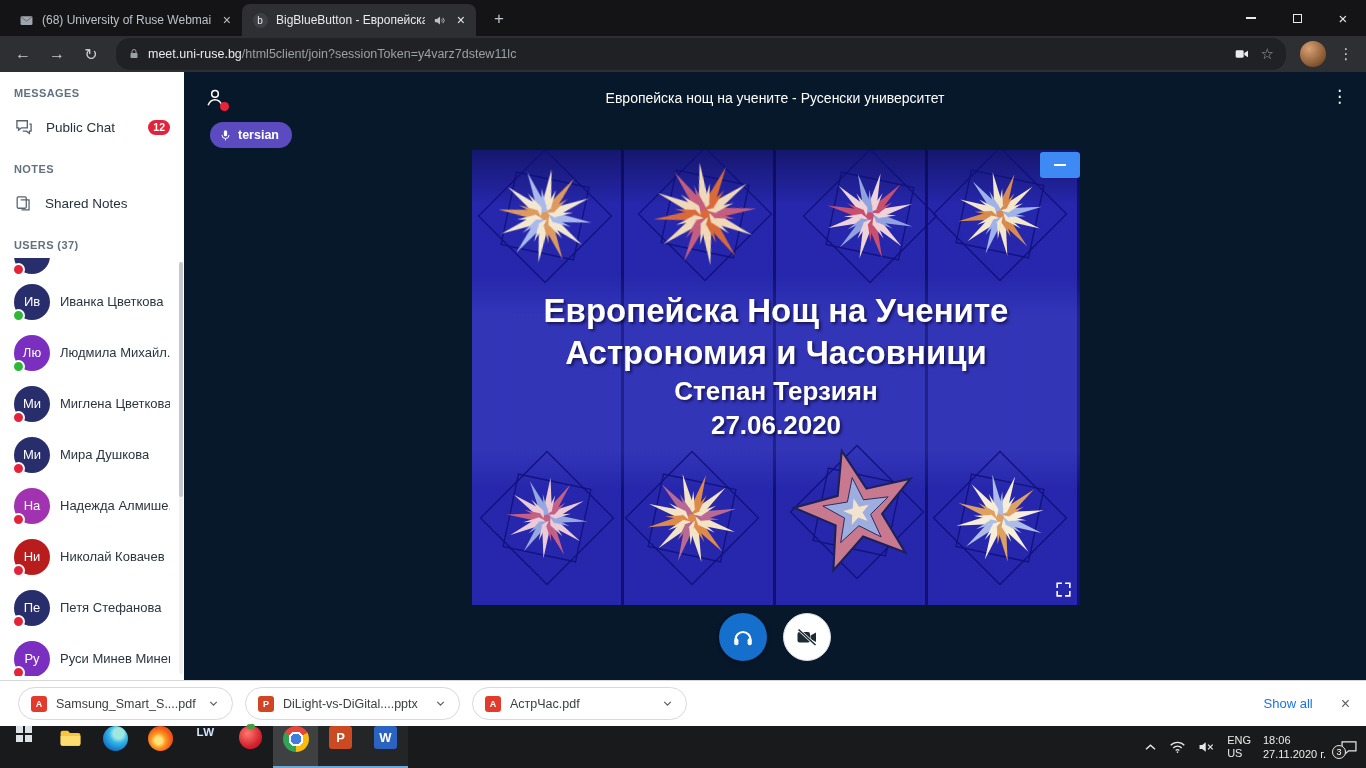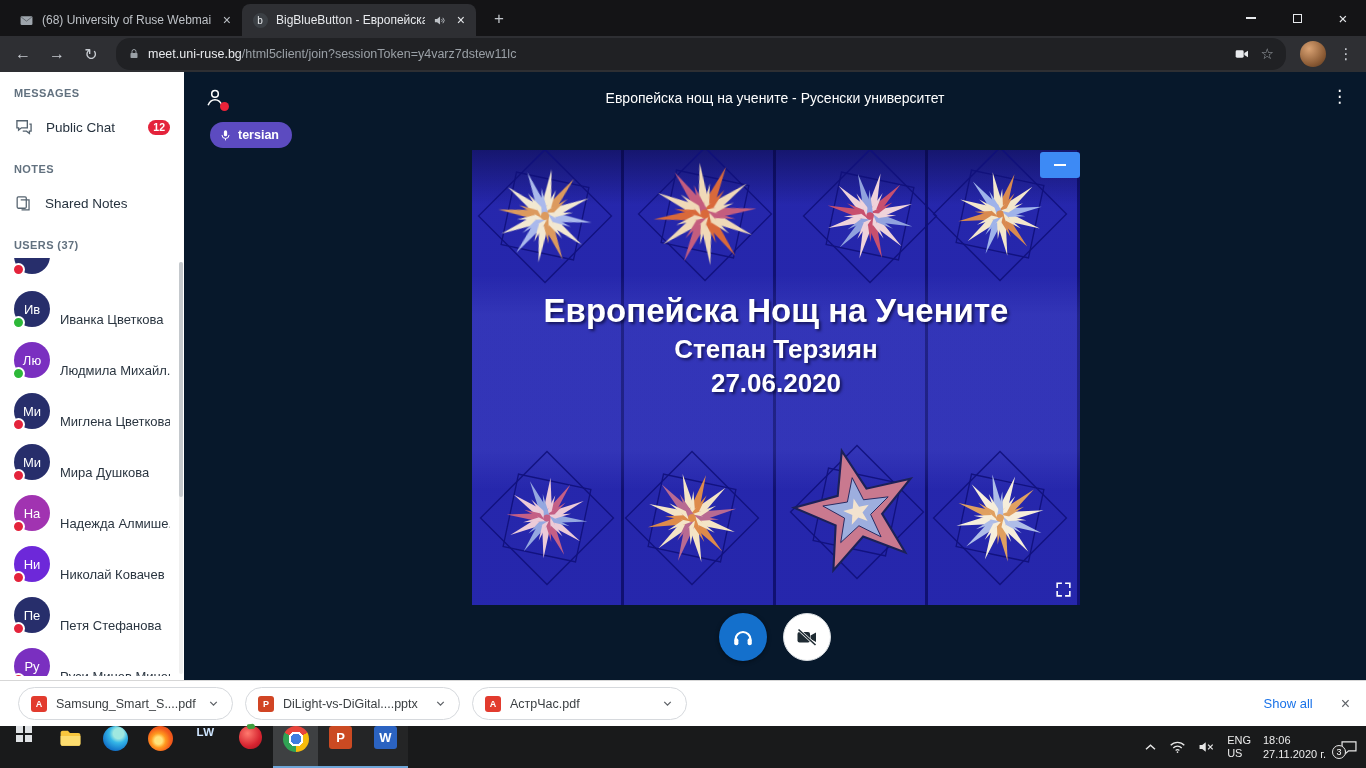--- a/index.html
+++ b/index.html
@@ -36,21 +36,21 @@
   
   .content{position:absolute;top:72px;left:0;width:1366px;height:608px}
 
   
   .sidebar{position:absolute;inset:0 auto 0 0;width:184px;background:#fff;overflow:hidden}
   .section-label{padding:15px 14px 7px;font-size:11px;font-weight:bold;color:#62717f;letter-spacing:.4px}
   .side-row{height:42px;display:flex;align-items:center;gap:12px;padding:0 14px;cursor:pointer}
   .side-label{font-size:13.5px;color:#26323e;flex:1;white-space:nowrap;overflow:hidden}
   .chat-badge{background:#e4233b;color:#fff;font-size:10.5px;font-weight:bold;min-width:21px;height:15px;border-radius:8px;display:flex;align-items:center;justify-content:center;padding:0 5px}
   .user-list{position:relative;height:418px;overflow:hidden}
-  .user-row{height:51px;display:flex;align-items:flex-end;gap:10px;padding:0 14px;cursor:pointer}
+  .user-row{height:51px;display:flex;align-items:center;gap:10px;padding:0 14px;cursor:pointer}
   .user-row.partial{height:18px;position:relative;overflow:hidden;padding:0}
   .user-row.partial .avatar{position:absolute;top:-20px;left:14px;background:#272e6b}
   .avatar{position:relative;width:36px;height:36px;border-radius:50%;flex:none;display:flex;align-items:center;justify-content:center;color:#fff;font-size:13px}
   .status{position:absolute;left:-2px;bottom:-2px;width:13px;height:13px;border-radius:50%;border:2px solid #fff;background:#e4233b}
   .user-name{font-size:13px;color:#2a3540;white-space:nowrap;overflow:hidden}
   .side-scrollbar{position:absolute;top:190px;right:1px;width:4px;height:412px;background:#f0f0f0;border-radius:2px}
   .side-scrollbar .thumb{width:4px;height:235px;background:#c5c9cd;border-radius:2px}
 
   
   .bbb-main{position:absolute;top:0;left:184px;width:1182px;height:608px;background:#07182b}
@@ -246,21 +246,21 @@
           <span class="user-name">Мира Душкова</span>
         </div>
         <div class="user-row">
           <span class="avatar" style="background: rgb(161, 51, 177);">
               <span>На</span>
               <span class="status" style="background: rgb(228, 35, 59);"></span>
             </span>
           <span class="user-name">Надежда Алмише...</span>
         </div>
         <div class="user-row">
-          <span class="avatar" style="background: #6d28d9;">
+          <span class="avatar" style="background: #b91c1c;">
               <span>Ни</span>
               <span class="status" style="background: rgb(228, 35, 59);"></span>
             </span>
           <span class="user-name">Николай Ковачев</span>
         </div>
         <div class="user-row">
           <span class="avatar" style="background: rgb(39, 46, 107);">
               <span>Пе</span>
               <span class="status" style="background: rgb(228, 35, 59);"></span>
             </span>
@@ -351,20 +351,21 @@
           <g transform="translate(385,362) rotate(-14) scale(1.05)">
             <use href="#star5" fill="#c9798f" stroke="#1c2158" stroke-width="2"></use>
             <use href="#star5" transform="rotate(6) scale(0.55)" fill="#9daede" stroke="#1c2158" stroke-width="1.5"></use>
             <use href="#star5" transform="scale(0.22)" fill="#f2e3cf"></use>
           </g>
           <use href="#burst" transform="translate(528,368) rotate(20) scale(0.96)" style="--c1:#f6eedb;--c2:#e0a060;--c3:#aebde8"></use>
         </svg>
 
         <div class="slide-text">
           <div class="st1">Европейска Нощ на Учените</div>
+          <div class="st1">Астрономия и Часовници</div>
           <div class="st2">Степан Терзиян</div>
           <div class="st2">27.06.2020</div>
         </div>
 
         <button class="slide-min">
             <span class="min-bar"></span>
           </button>
         <span class="fullscreen-btn">
           <svg viewBox="0 0 24 24" width="19" height="19" fill="none" stroke="#fff" stroke-width="2">
               <path d="M4 10V4h6M14 4h6v6M20 14v6h-6M10 20H4v-6"></path>

